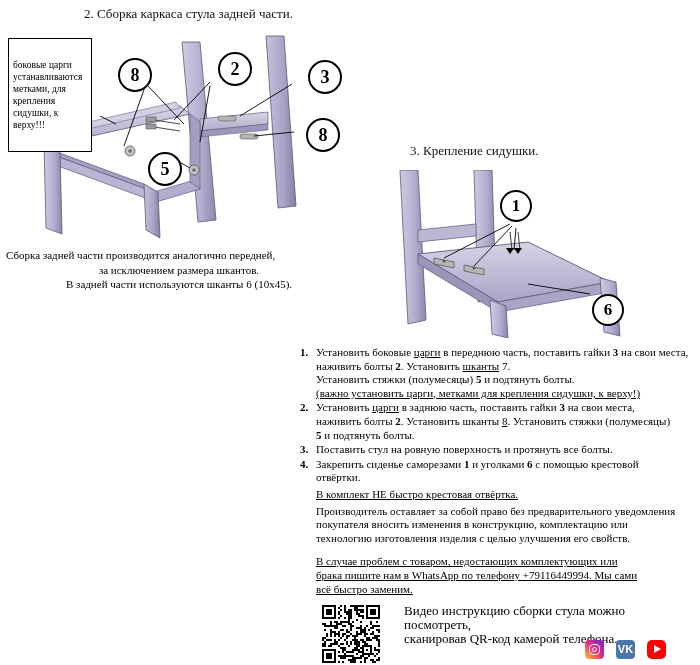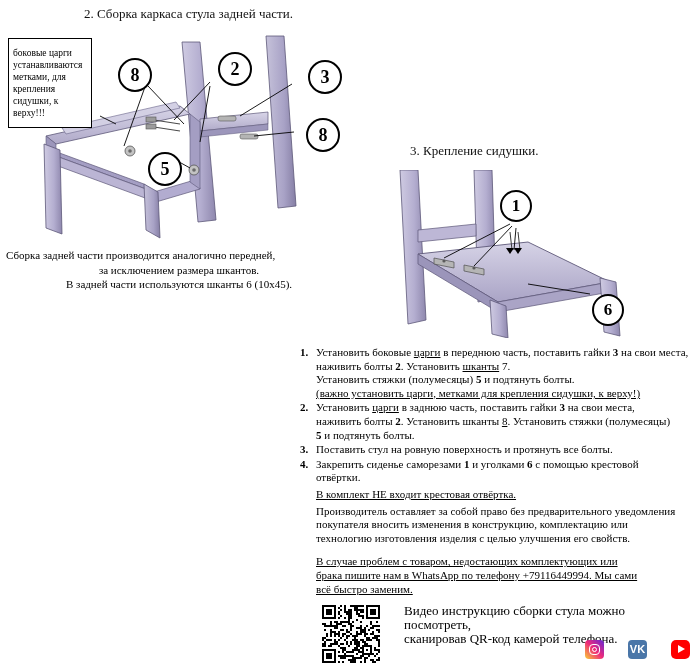--- a/index.html
+++ b/index.html
@@ -36,21 +36,21 @@
   .callout {
     position: absolute;
     left: 8px;
     top: 38px;
     width: 84px;
     border: 1px solid #000;
     background: #ffffff;
     font-family: "Liberation Serif", serif;
     font-size: 9.5px;
     line-height: 12px;
-    padding: 8px 4px;
+    padding: 20px 4px;
     box-sizing: border-box;
     z-index: 6;
   }
 
   
   .panel {
     position: absolute;
     overflow: hidden;
   }
   #panel-left {
@@ -147,21 +147,21 @@
     width: 290px;
     font-family: "Liberation Serif", serif;
     font-size: 13px;
     line-height: 14px;
   }
   .social {
     position: absolute;
     left: 585px;
     top: 640px;
     display: flex;
-    gap: 24px;
+    gap: 12px;
     align-items: center;
   }
   .ic {
     width: 19px;
     height: 19px;
     border-radius: 4px;
     display: inline-block;
   }
   .ic-insta {
     background: linear-gradient(45deg, #f9ce34, #ee2a7b 50%, #6228d7);
@@ -368,21 +368,21 @@
           <div class="ins-num">3.</div>
           <div class="ins-body"><span>Поставить стул на ровную поверхность и протянуть все болты.</span></div>
         </div>
         <div class="ins-row">
           <div class="ins-num">4.</div>
           <div class="ins-body"><span> Закрепить сиденье саморезами </span><span class="b">1</span><span> и уголками </span><span class="b">6</span><span> с помощью крестовой</span><br><span>отвёртки.</span></div>
         </div>
       </div>
 
     <div class="para para-indent">
-      <span class="ub">В комплект НЕ входит крестовая отвёртка.</span>
+      <span class="ub">В комплект НЕ быстро крестовая отвёртка.</span>
     </div>
     <div class="para para-indent">
       <div>Производитель оставляет за собой право без предварительного уведомления</div>
       <div>покупателя вносить изменения в конструкцию, комплектацию или</div>
       <div>технологию изготовления изделия с целью улучшения его свойств.</div>
     </div>
     <div class="para para-indent" style="margin-top:10px">
       <div class="ub">В случае проблем с товаром, недостающих комплектующих или</div>
       <div class="ub">брака пишите нам в WhatsApp по телефону +79116449994. Мы сами</div>
       <div class="ub">всё быстро заменим.</div>

